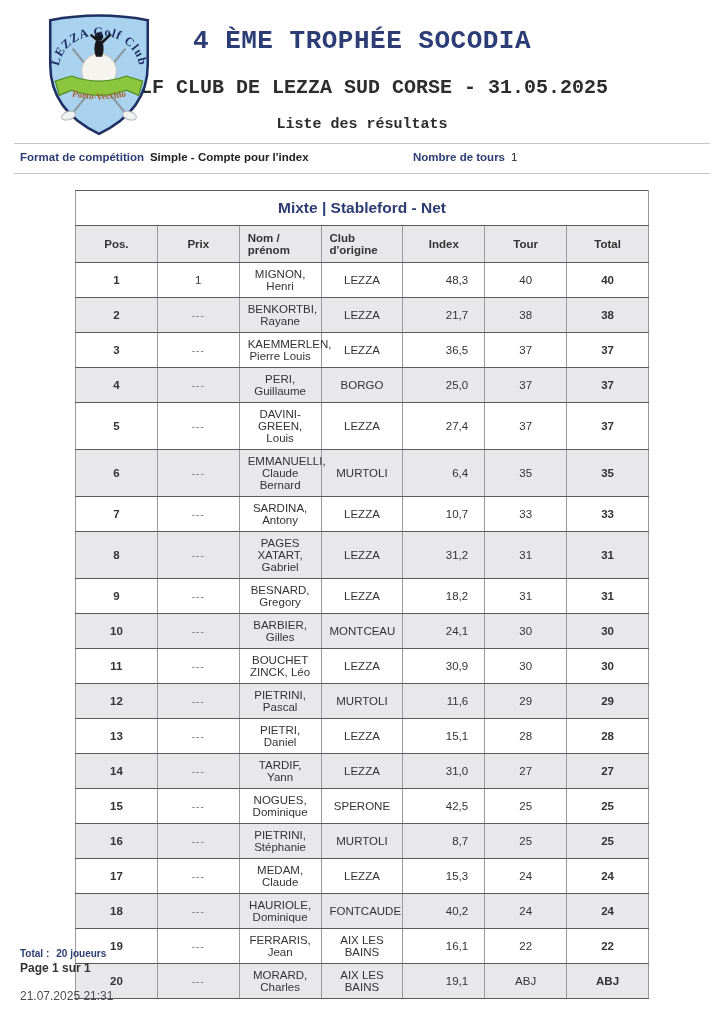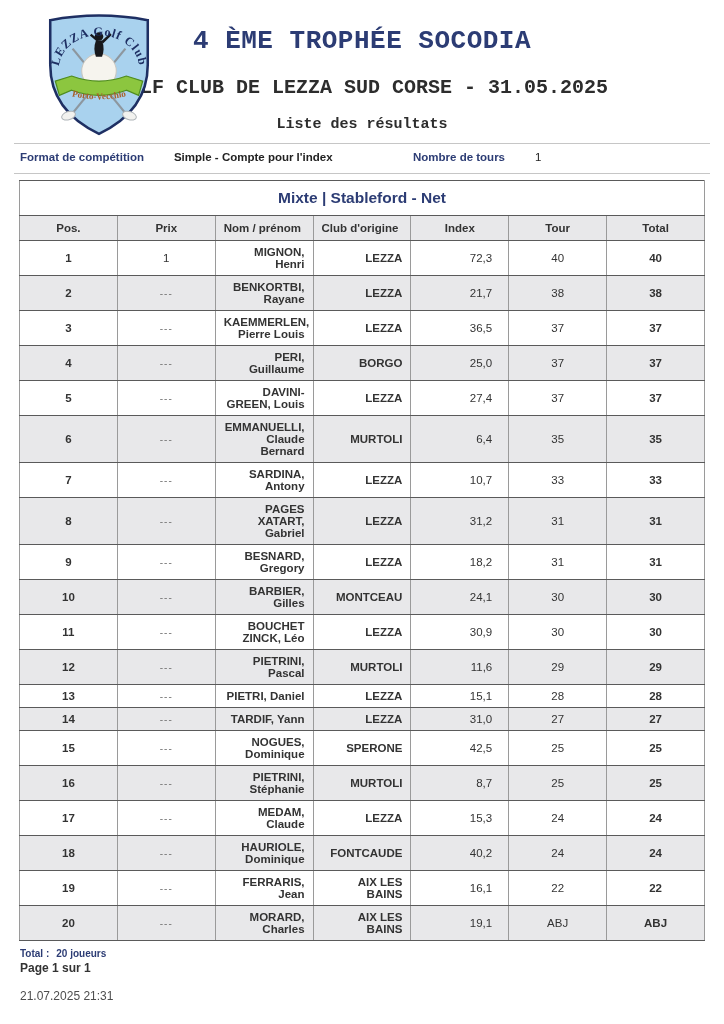--- a/index.html
+++ b/index.html
@@ -32,46 +32,46 @@
     margin-top:17px;font-size:15px;font-weight:bold;color:#2d2d2d;
   }
 
   
   .rule{border:none;border-top:1px solid var(--rule);margin:0 14px;}
   .rule-top{margin-top:5px;}
   .meta{display:flex;padding:7px 20px 10px 20px;}
   .meta-block{display:flex;flex-direction:row;gap:6px;}
   .meta-block.left{width:393px;}
   .meta-label{font-size:11.5px;font-weight:bold;color:var(--navy);}
-  .meta-value{font-size:11.5px;font-weight:bold;color:#222;margin-left:24px;}
+  .meta-value{font-size:11.5px;font-weight:bold;color:#222;}
   .meta-value.plain{font-weight:normal;}
 
   
   table{
-    width:686px;margin:6px auto 0 auto;border-collapse:collapse;
+    width:574px;margin:16px auto 0 auto;border-collapse:collapse;
     table-layout:fixed;font-size:11.5px;padding-left:45px;
   }
   table,th,td{border:1px solid var(--border-mid);}
   table{border:1.5px solid var(--border-dark);}
   th,td{border-top-color:var(--border-dark);border-bottom-color:var(--border-dark);}
   .section-row th{
     background:#fff;color:var(--navy);font-size:15.5px;font-weight:bold;
     padding:8px 4px;text-align:center;border-bottom:1.5px solid var(--border-dark);
   }
   .head-row th{
     background:var(--header-bg);color:#333;font-weight:bold;
     padding:6px 8px;text-align:center;
   }
   .head-row th.c2,.head-row th.c3{text-align:left;}
   tbody td{padding:5px 8px;background:#fff;color:#333;}
   tbody tr:nth-child(even) td{background:var(--stripe);}
   td.c0{text-align:center;font-weight:bold;}
   td.c1{text-align:center;}
   td.c1.dash{color:var(--muted);letter-spacing:1px;font-size:10px;}
-  td.c2,td.c3{text-align:right;font-weight:bold;}
+  td.c2,td.c3{text-align:center;}
   td.c4{text-align:right;padding-right:16px;}
   td.c5{text-align:center;}
   td.c6{text-align:center;font-weight:bold;}
   .c0{width:5.8%;} .c1{width:5.3%;} .c2{width:32.6%;} .c3{width:29.2%;}
   .c4{width:8.9%;} .c5{width:7.3%;} .c6{width:10.9%;}
 
   
   .doc-footer{position:absolute;left:20px;top:948px;}
   .footer-total{font-size:10px;font-weight:bold;color:var(--navy);}
   .footer-total .gap{display:inline-block;width:7px;}
@@ -150,21 +150,21 @@
           <th class="c5">Tour</th>
           <th class="c6">Total</th>
         </tr>
     </thead>
     <tbody id="table-body">
         <tr>
           <td class="c0">1</td>
           <td class="c1">1</td>
           <td class="c2">MIGNON, Henri</td>
           <td class="c3">LEZZA</td>
-          <td class="c4">72,3</td>
+          <td class="c4">48,3</td>
           <td class="c5">40</td>
           <td class="c6">40</td>
         </tr>
         <tr>
           <td class="c0">2</td>
           <td class="c1 dash">---</td>
           <td class="c2">BENKORTBI, Rayane</td>
           <td class="c3">LEZZA</td>
           <td class="c4">21,7</td>
           <td class="c5">38</td>

